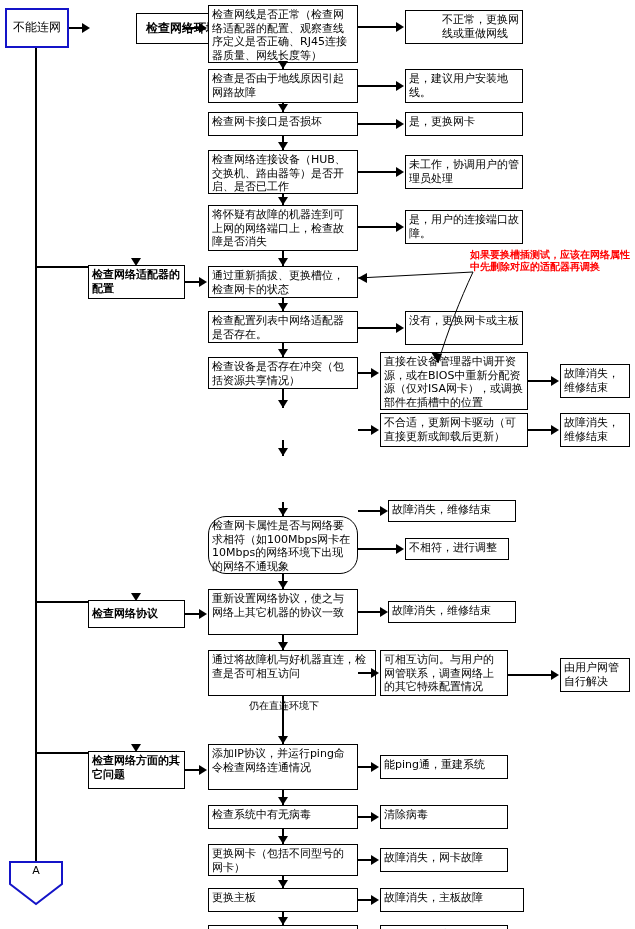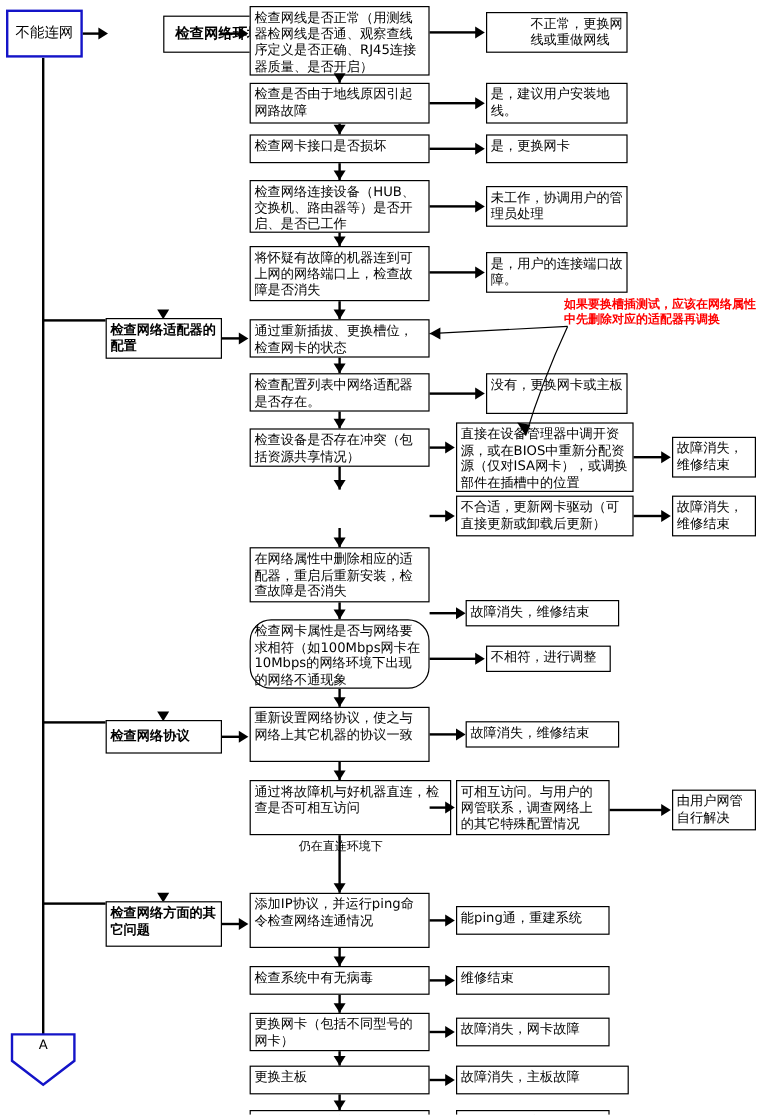--- a/index.html
+++ b/index.html
@@ -121,38 +121,37 @@
 
   <div class="conn h" style="left:185px;top:281px;width:16px;"></div>
   <div class="arrowR" style="left:199px;top:277px;"></div>
 
   <div class="conn h" style="left:185px;top:613px;width:16px;"></div>
   <div class="arrowR" style="left:199px;top:609px;"></div>
 
   <div class="conn h" style="left:185px;top:769px;width:16px;"></div>
   <div class="arrowR" style="left:199px;top:765px;"></div>
 
-  <div class="node" style="left:208px;top:5px;width:150px;height:58px;">检查网线是否正常（用测线器检网线是否通、观察查线序定义是否正确、RJ45连接器质量、是否开启）</div>
+  <div class="node" style="left:208px;top:5px;width:150px;height:58px;">检查网线是否正常（检查网络适配器的配置、观察查线序定义是否正确、RJ45连接器质量、网线长度等）</div>
 
   <div class="node" style="left:208px;top:69px;width:150px;height:34px;">检查是否由于地线原因引起网路故障</div>
 
   <div class="node" style="left:208px;top:112px;width:150px;height:24px;">检查网卡接口是否损坏</div>
 
   <div class="node" style="left:208px;top:150px;width:150px;height:44px;">检查网络连接设备（HUB、交换机、路由器等）是否开启、是否已工作</div>
 
   <div class="node" style="left:208px;top:205px;width:150px;height:46px;">将怀疑有故障的机器连到可上网的网络端口上，检查故障是否消失</div>
 
   <div class="node" style="left:208px;top:266px;width:150px;height:32px;">通过重新插拔、更换槽位，检查网卡的状态</div>
 
   <div class="node" style="left:208px;top:311px;width:150px;height:32px;">检查配置列表中网络适配器是否存在。</div>
 
   <div class="node" style="left:208px;top:357px;width:150px;height:32px;">检查设备是否存在冲突（包括资源共享情况）</div>
 
 
-  <div class="node" style="left:208px;top:456px;width:150px;height:46px;">在网络属性中删除相应的适配器，重启后重新安装，检查故障是否消失</div>
 
   <div class="node" style="left:208px;top:516px;width:150px;height:58px;border-radius:18px;">检查网卡属性是否与网络要求相符（如100Mbps网卡在10Mbps的网络环境下出现的网络不通现象</div>
 
   <div class="node" style="left:208px;top:589px;width:150px;height:46px;">重新设置网络协议，使之与网络上其它机器的协议一致</div>
 
   <div class="node" style="left:208px;top:650px;width:168px;height:46px;">通过将故障机与好机器直连，检查是否可相互访问</div>
 
   <div class="node" style="left:208px;top:744px;width:150px;height:46px;">添加IP协议，并运行ping命令检查网络连通情况</div>
 
   <div class="node" style="left:208px;top:805px;width:150px;height:24px;">检查系统中有无病毒</div>
@@ -260,21 +259,21 @@
   <div class="arrowR" style="left:380px;top:607px;"></div>
 
   <div class="node" style="left:380px;top:650px;width:128px;height:46px;">可相互访问。与用户的网管联系，调查网络上的其它特殊配置情况</div>
   <div class="conn h" style="left:358px;top:672px;width:15px;"></div>
   <div class="arrowR" style="left:371px;top:668px;"></div>
 
   <div class="node" style="left:380px;top:755px;width:128px;height:24px;">能ping通，重建系统</div>
   <div class="conn h" style="left:358px;top:766px;width:15px;"></div>
   <div class="arrowR" style="left:371px;top:762px;"></div>
 
-  <div class="node" style="left:380px;top:805px;width:128px;height:24px;">维修结束</div>
+  <div class="node" style="left:380px;top:805px;width:128px;height:24px;">清除病毒</div>
   <div class="conn h" style="left:358px;top:816px;width:15px;"></div>
   <div class="arrowR" style="left:371px;top:812px;"></div>
 
   <div class="node" style="left:380px;top:848px;width:128px;height:24px;">故障消失，网卡故障</div>
   <div class="conn h" style="left:358px;top:859px;width:15px;"></div>
   <div class="arrowR" style="left:371px;top:855px;"></div>
 
   <div class="node" style="left:380px;top:888px;width:144px;height:24px;">故障消失，主板故障</div>
   <div class="conn h" style="left:358px;top:899px;width:15px;"></div>
   <div class="arrowR" style="left:371px;top:895px;"></div>

